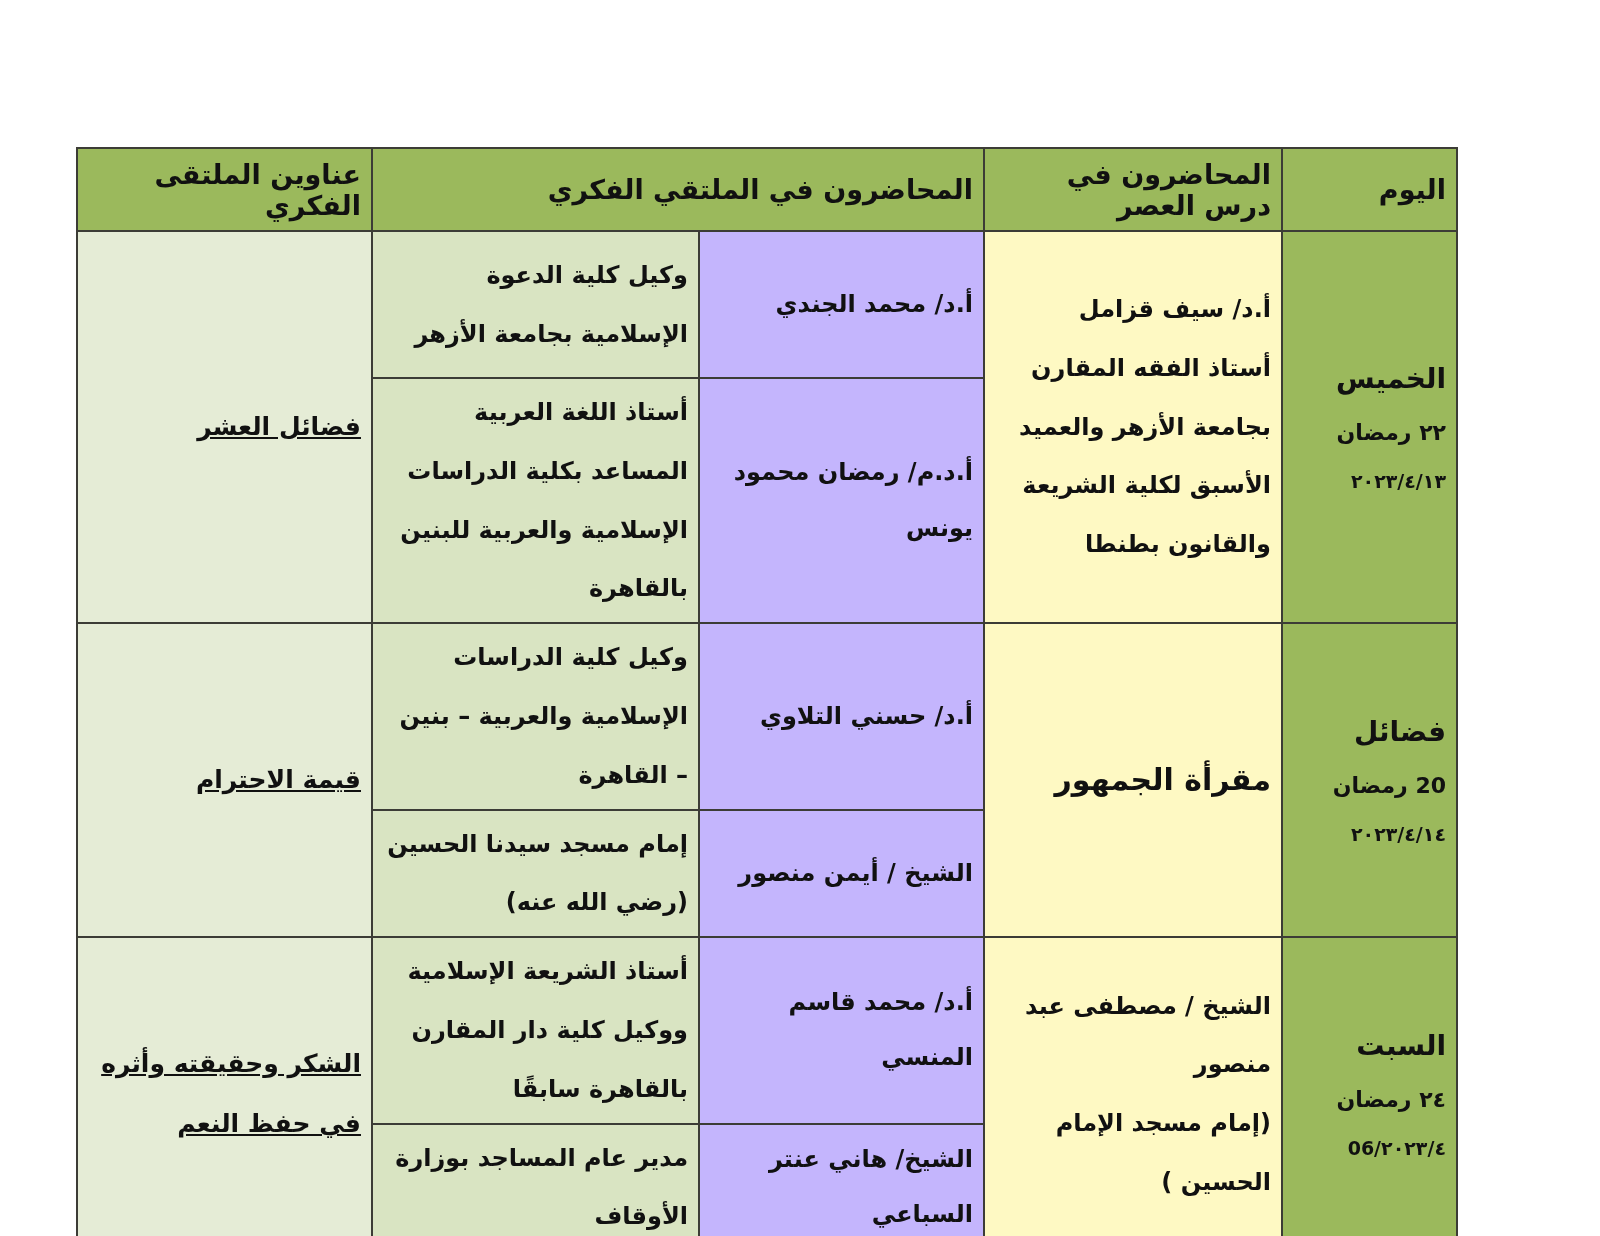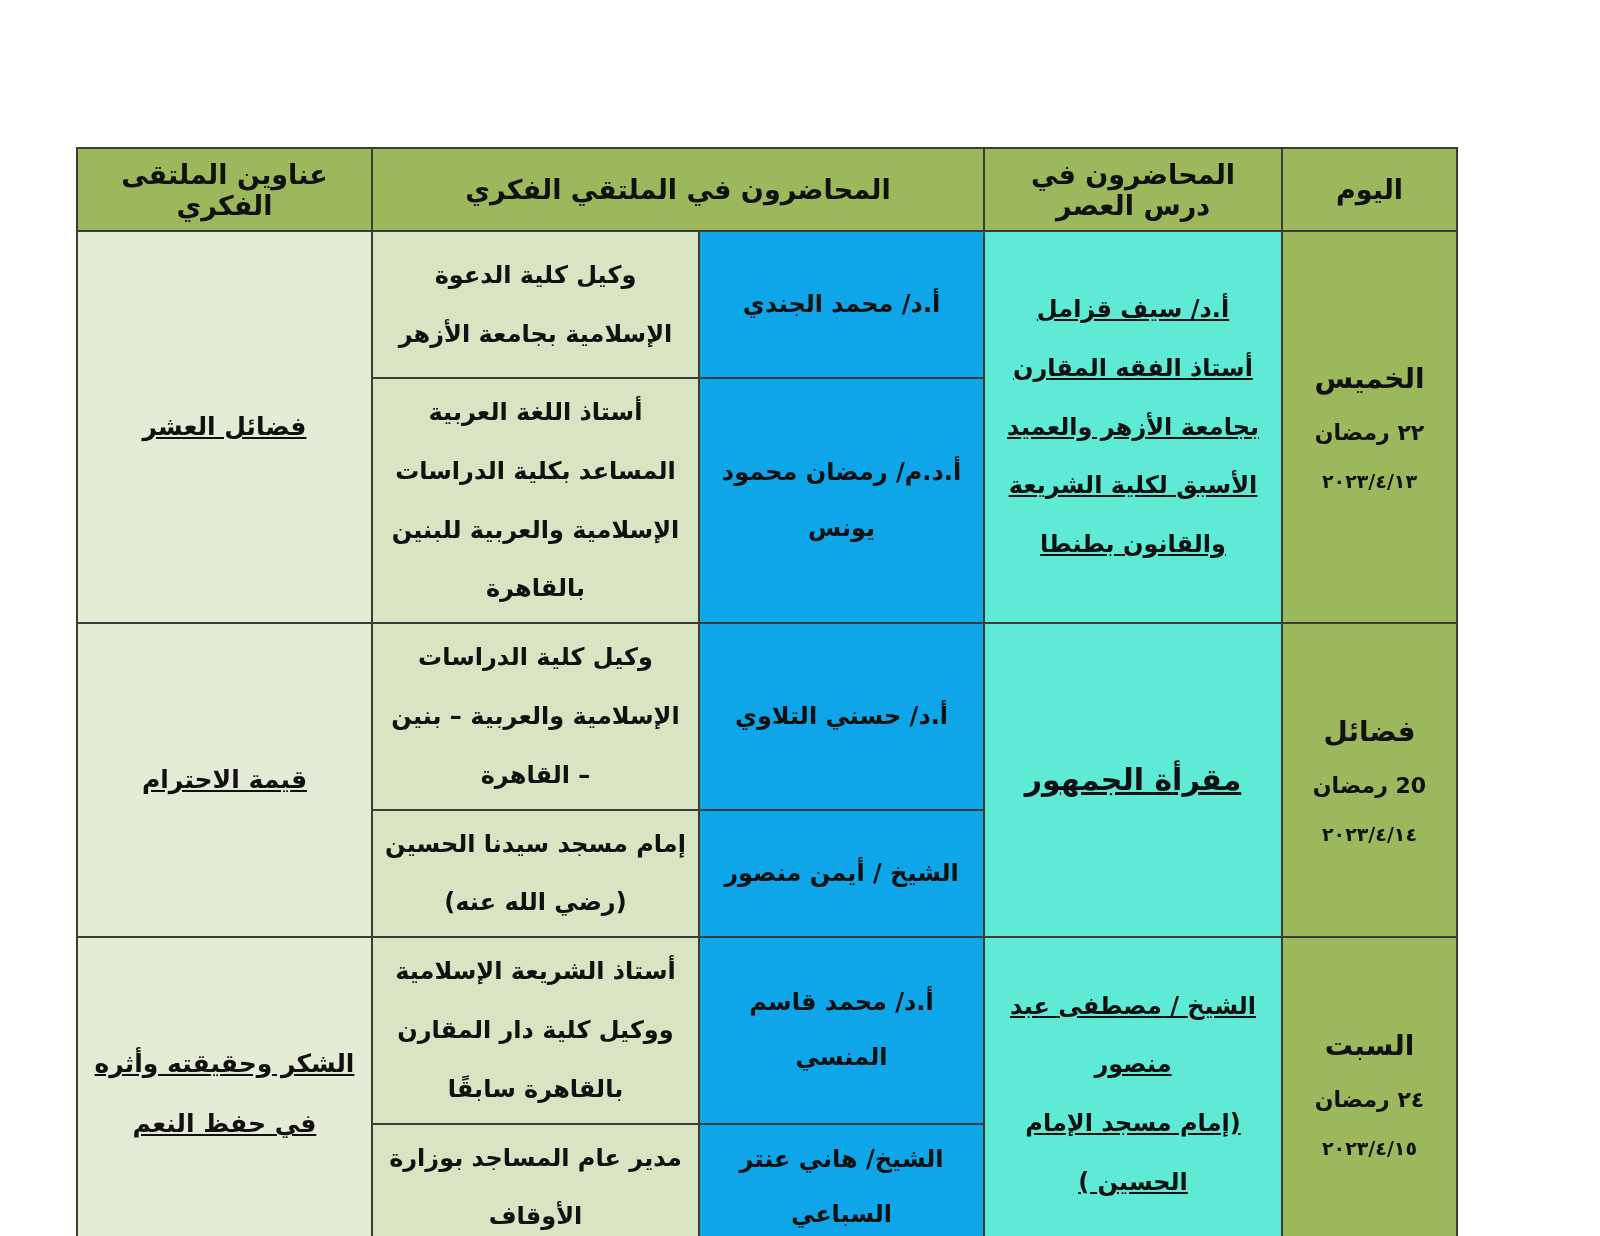--- a/index.html
+++ b/index.html
@@ -19,49 +19,48 @@
   table.schedule {
     position: absolute;
     top: 147px;
     right: 142px;
     width: 1380px;
     border-collapse: collapse;
     table-layout: fixed;
   }
   table.schedule th, table.schedule td {
     border: 2px solid #3c3c36;
-    text-align: center;
+    text-align: right;
     vertical-align: middle;
     font-weight: bold;
     padding: 4px 10px;
     overflow: hidden;
   }
   
   th.hdr, td.day-cell {
     background: #9bb95c;
   }
   th.hdr {
     font-size: 27px;
     height: 73px;
   }
   td.day-cell .day-name { font-size: 28px; line-height: 2.1; }
   td.day-cell .day-hijri { font-size: 22px; line-height: 2.3; }
   td.day-cell .day-date { font-size: 19px; line-height: 2.4; }
 
   td.asr-cell {
-    background: #5eead4;
+    background: #fef9c3;
     font-size: 24px;
     line-height: 2.45;
-    text-decoration: underline;
   }
   td.asr-cell .asr-big {
     font-size: 30px;
   }
   td.name-cell {
-    background: #0ea5e9;
+    background: #c4b5fd;
     font-size: 24px;
     line-height: 2.3;
   }
   td.desc-cell {
     background: #d9e4c2;
     font-size: 24px;
     line-height: 2.45;
     padding: 4px 14px;
   }
   td.topic-cell {
@@ -134,21 +133,21 @@
       </tr>
       <tr class="r-fri-2">
         <td class="name-cell">الشيخ / أيمن منصور</td>
         <td class="desc-cell">إمام مسجد سيدنا الحسين (رضي الله عنه)</td>
       </tr>
 
       <tr class="r-sat-1">
         <td class="day-cell" rowspan="2">
           <div class="day-name">السبت</div>
           <div class="day-hijri">٢٤ رمضان</div>
-          <div class="day-date">٢٠٢٣/٤/١٥</div>
+          <div class="day-date">٢٠٢٣/٤/06</div>
         </td>
         <td class="asr-cell" rowspan="2">
           <div>الشيخ / مصطفى عبد منصور</div>
           <div>(إمام مسجد الإمام الحسين )</div>
         </td>
         <td class="name-cell">أ.د/ محمد قاسم المنسي</td>
         <td class="desc-cell">أستاذ الشريعة الإسلامية ووكيل كلية دار المقارن بالقاهرة سابقًا</td>
         <td class="topic-cell" rowspan="2">الشكر وحقيقته وأثره في حفظ النعم</td>
       </tr>
       <tr class="r-sat-2">

